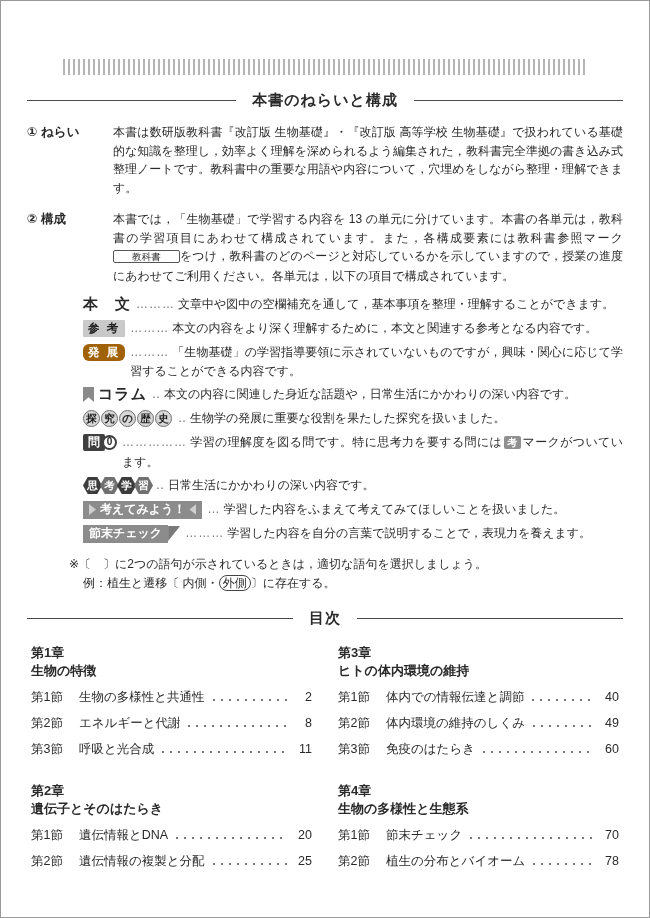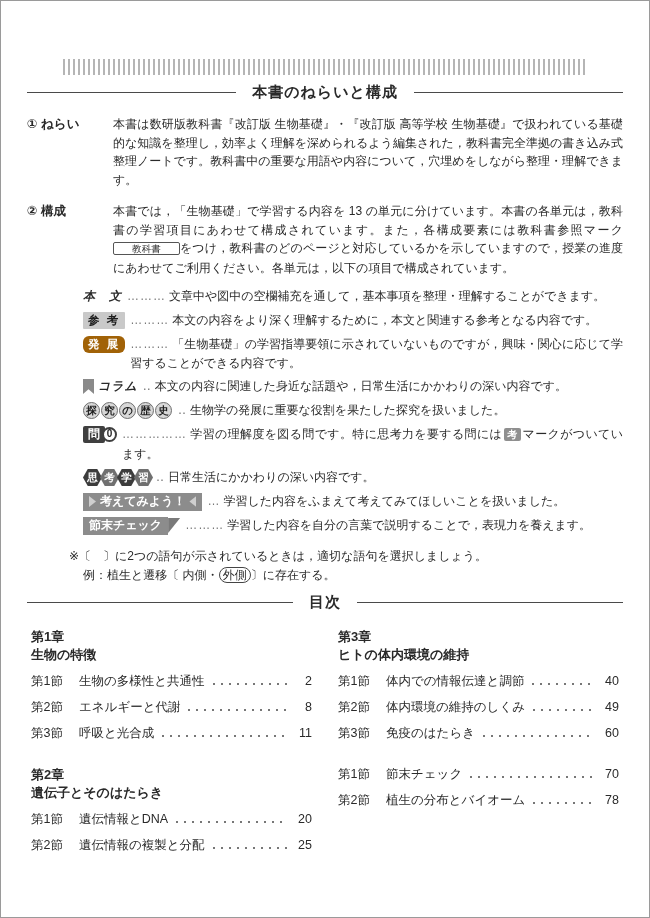--- a/index.html
+++ b/index.html
@@ -15,35 +15,35 @@
     height:8px; width:100%;
     background:repeating-linear-gradient(90deg,#b5b5b5 0 2px,#ffffff 2px 5px);
   }
   .title-lines { text-align:center; padding:9px 0 7px 0; }
   .t-line1 { white-space:nowrap; }
   .t-line1 span { margin:0 2px; }
   .t-s { font-size:13px; font-weight:600; }
   .t-l { font-size:19px; font-weight:700; }
   .t-line2 { font-size:21px; font-weight:700; letter-spacing:3px; margin-top:3px; }
   
-  .rule-heading { display:flex; align-items:center; gap:16px; margin-top:8px; }
+  .rule-heading { display:flex; align-items:center; gap:16px; margin-top:16px; }
   .rule-heading .hline { flex:1; height:1.5px; background:#4a4a4a; }
   .rule-title { font-size:15px; font-weight:700; letter-spacing:1px; }
   
   .para { display:flex; margin-top:13px; font-size:12px; line-height:18.5px; }
   .para-label { flex:none; width:86px; font-weight:700; font-size:12.5px; }
   .para-text { flex:1; text-align:justify; }
   .kyokasho { border:1px solid #555; font-size:9.5px; padding:0 18px; border-radius:2px; white-space:nowrap; }
   
   .features { margin:10px 0 0 56px; }
   .feature-row { display:flex; align-items:flex-start; margin-bottom:5px; font-size:12px; line-height:18.5px; }
   .f-badge-area { flex:none; margin-right:5px; display:flex; align-items:center; min-height:19px; }
   .f-text { flex:1; text-align:justify; }
   .leader { color:#777; letter-spacing:1px; margin-right:3px; }
-  .f-label-plain { font-weight:700; font-size:12px; letter-spacing:1px;font-style:italic; }
+  .f-label-plain { font-weight:700; font-size:15px; letter-spacing:1px; }
   .badge { display:inline-flex; align-items:center; height:17px; padding:0 5px;
            font-size:11.5px; font-weight:700; letter-spacing:2px; border-radius:1px; }
   .badge.light { background:#c9c9c9; color:#1e1e1e; }
   .badge.dark  { background:#a16207; color:#fff;border-radius:6px; }
   .bookmark { width:11px; height:15px; background:#8a8a8a; margin-right:4px;
               clip-path:polygon(0 0,100% 0,100% 100%,50% 68%,0 100%); }
   .circ { width:17px; height:17px; border-radius:50%; background:#d8d8d8; border:1px solid #6f6f6f;
           color:#1e1e1e; font-weight:700; font-size:10.5px; display:inline-flex;
           align-items:center; justify-content:center; margin-right:1px; }
   .toi-box { background:#3f3f3f; color:#fff; font-weight:700; font-size:12px;
@@ -275,20 +275,24 @@
         </div>
         <div class="toc-row">
           <span class="t-label">第3節</span>
           <span class="t-title">免疫のはたらき</span>
           <span class="t-dots"></span>
           <span class="t-page">60</span>
         </div>
       </div>
 
       <div class="chapter-block">
+        <div class="chapter-head">
+          <span class="c-label">第4章</span>
+          <span>生物の多様性と生態系</span>
+        </div>
         <div class="toc-row">
           <span class="t-label">第1節</span>
           <span class="t-title">節末チェック</span>
           <span class="t-dots"></span>
           <span class="t-page">70</span>
         </div>
         <div class="toc-row">
           <span class="t-label">第2節</span>
           <span class="t-title">植生の分布とバイオーム</span>
           <span class="t-dots"></span>

